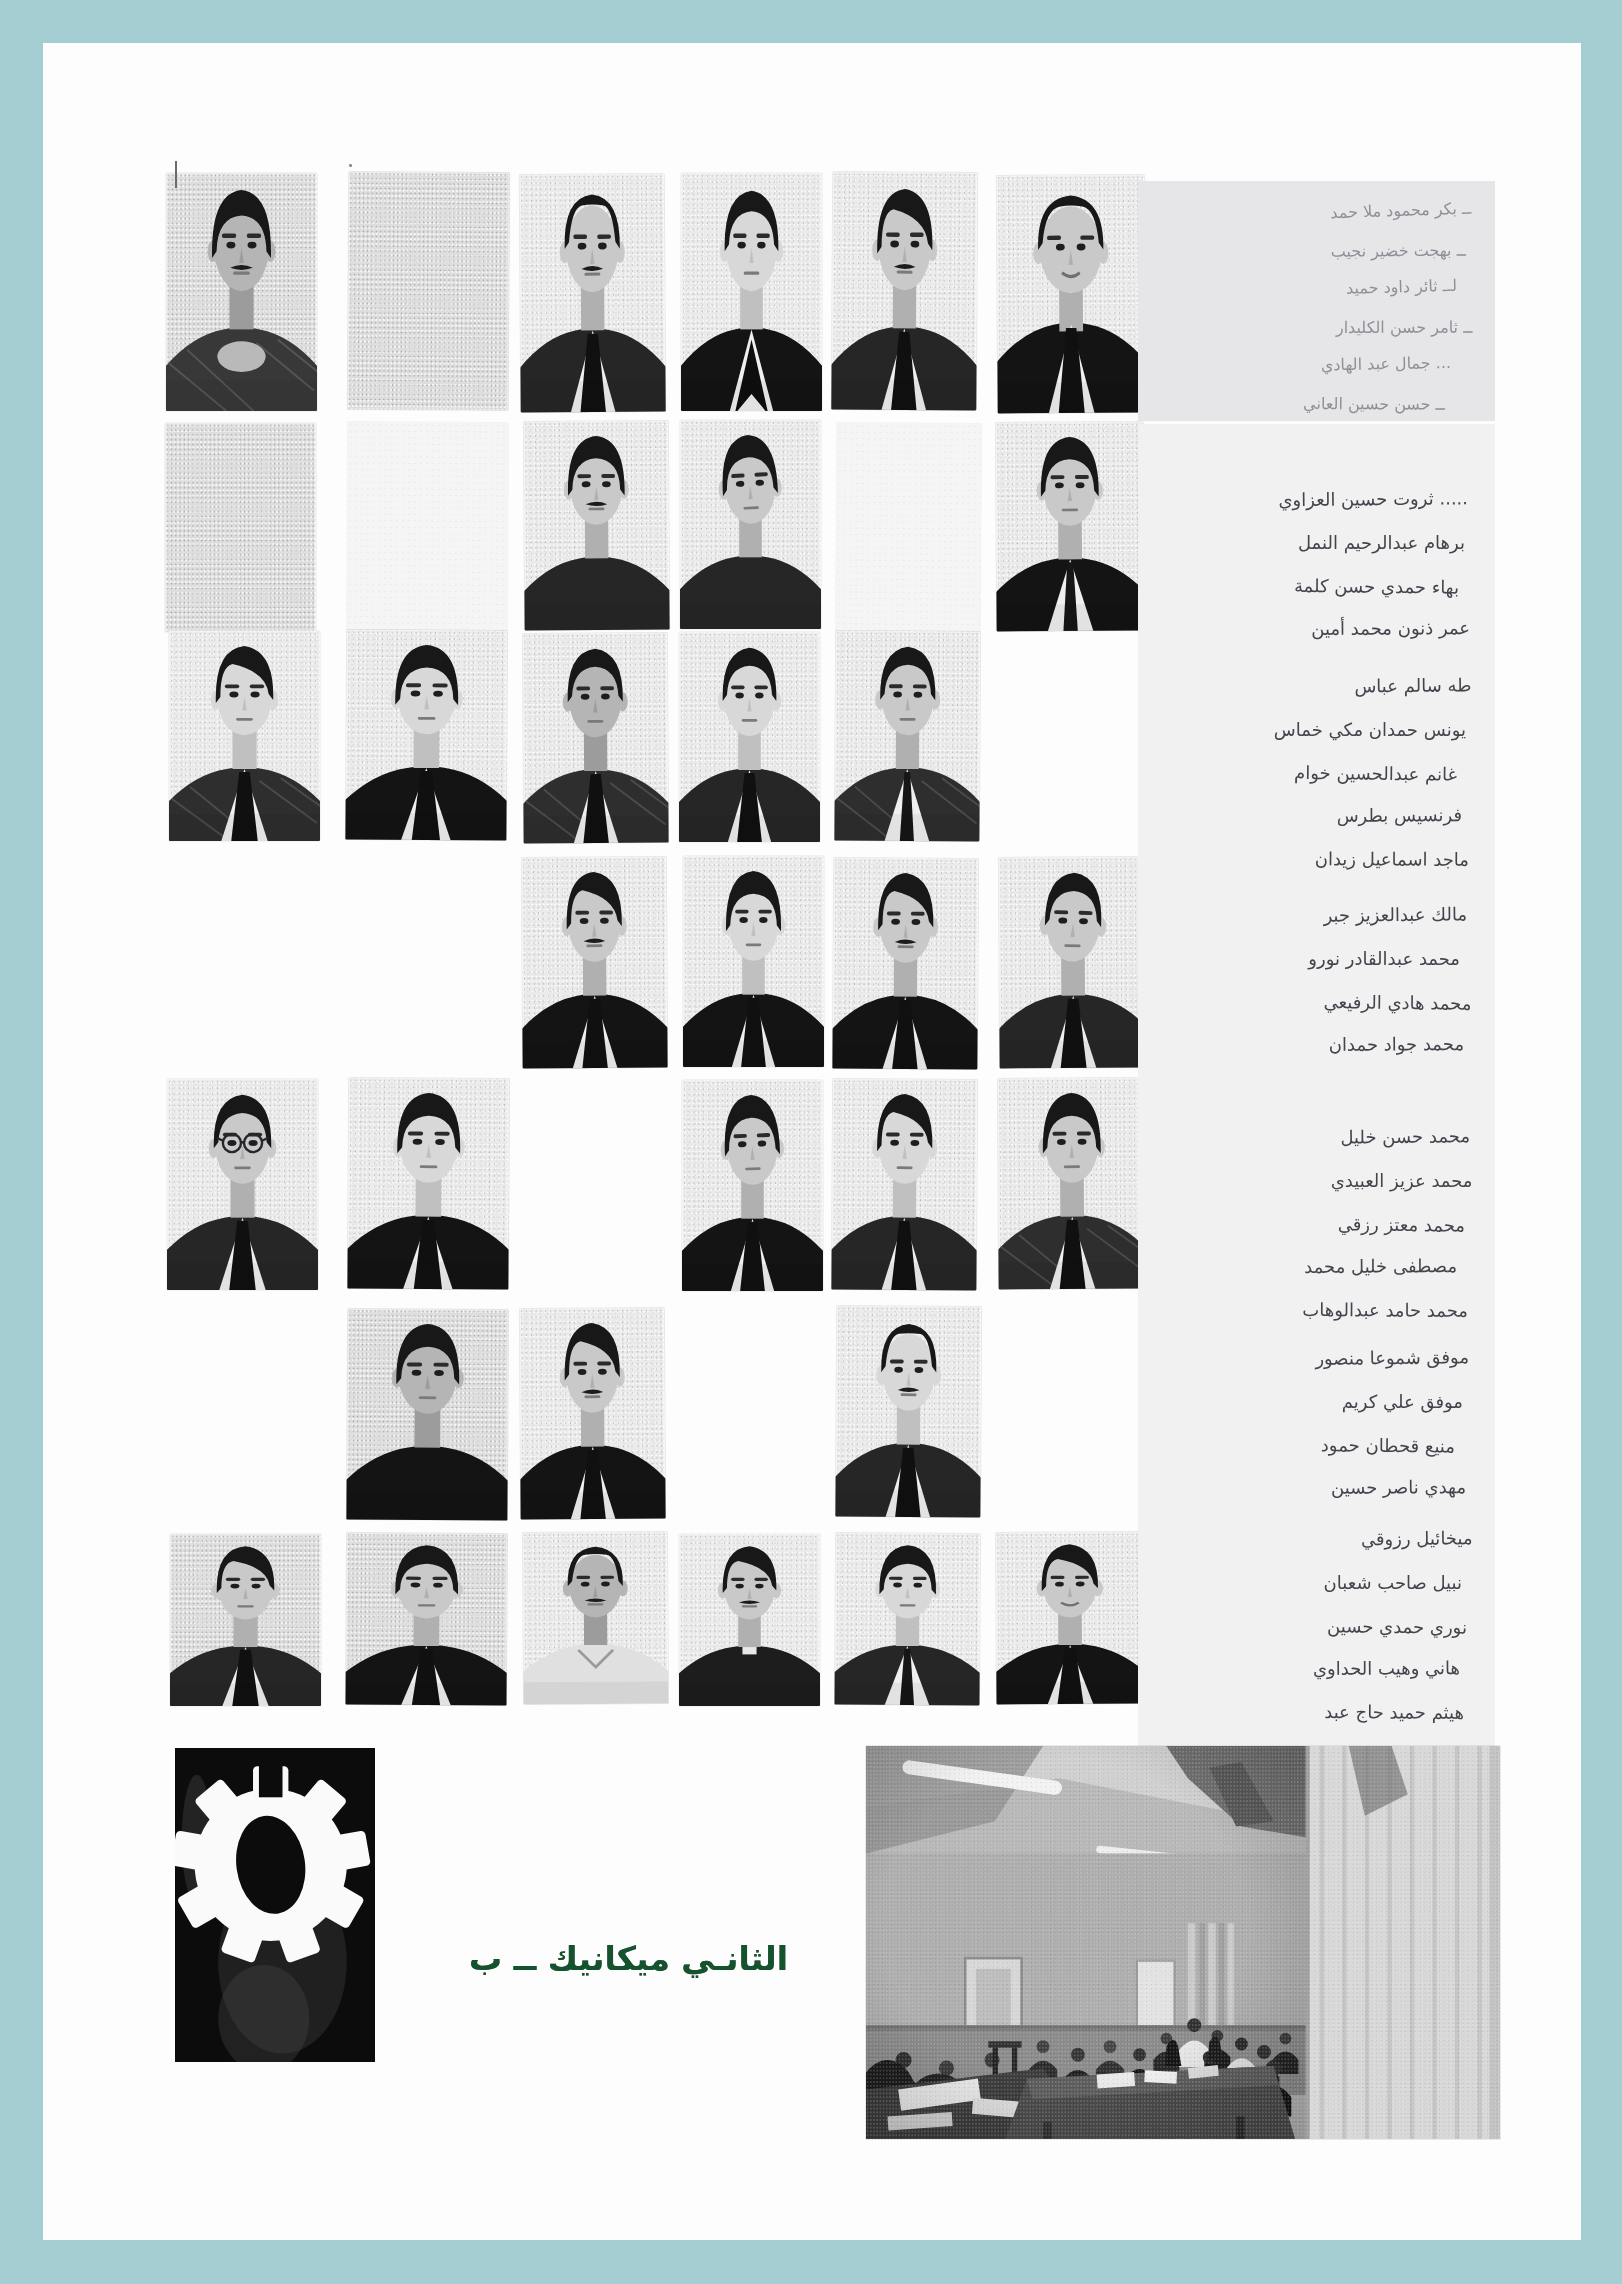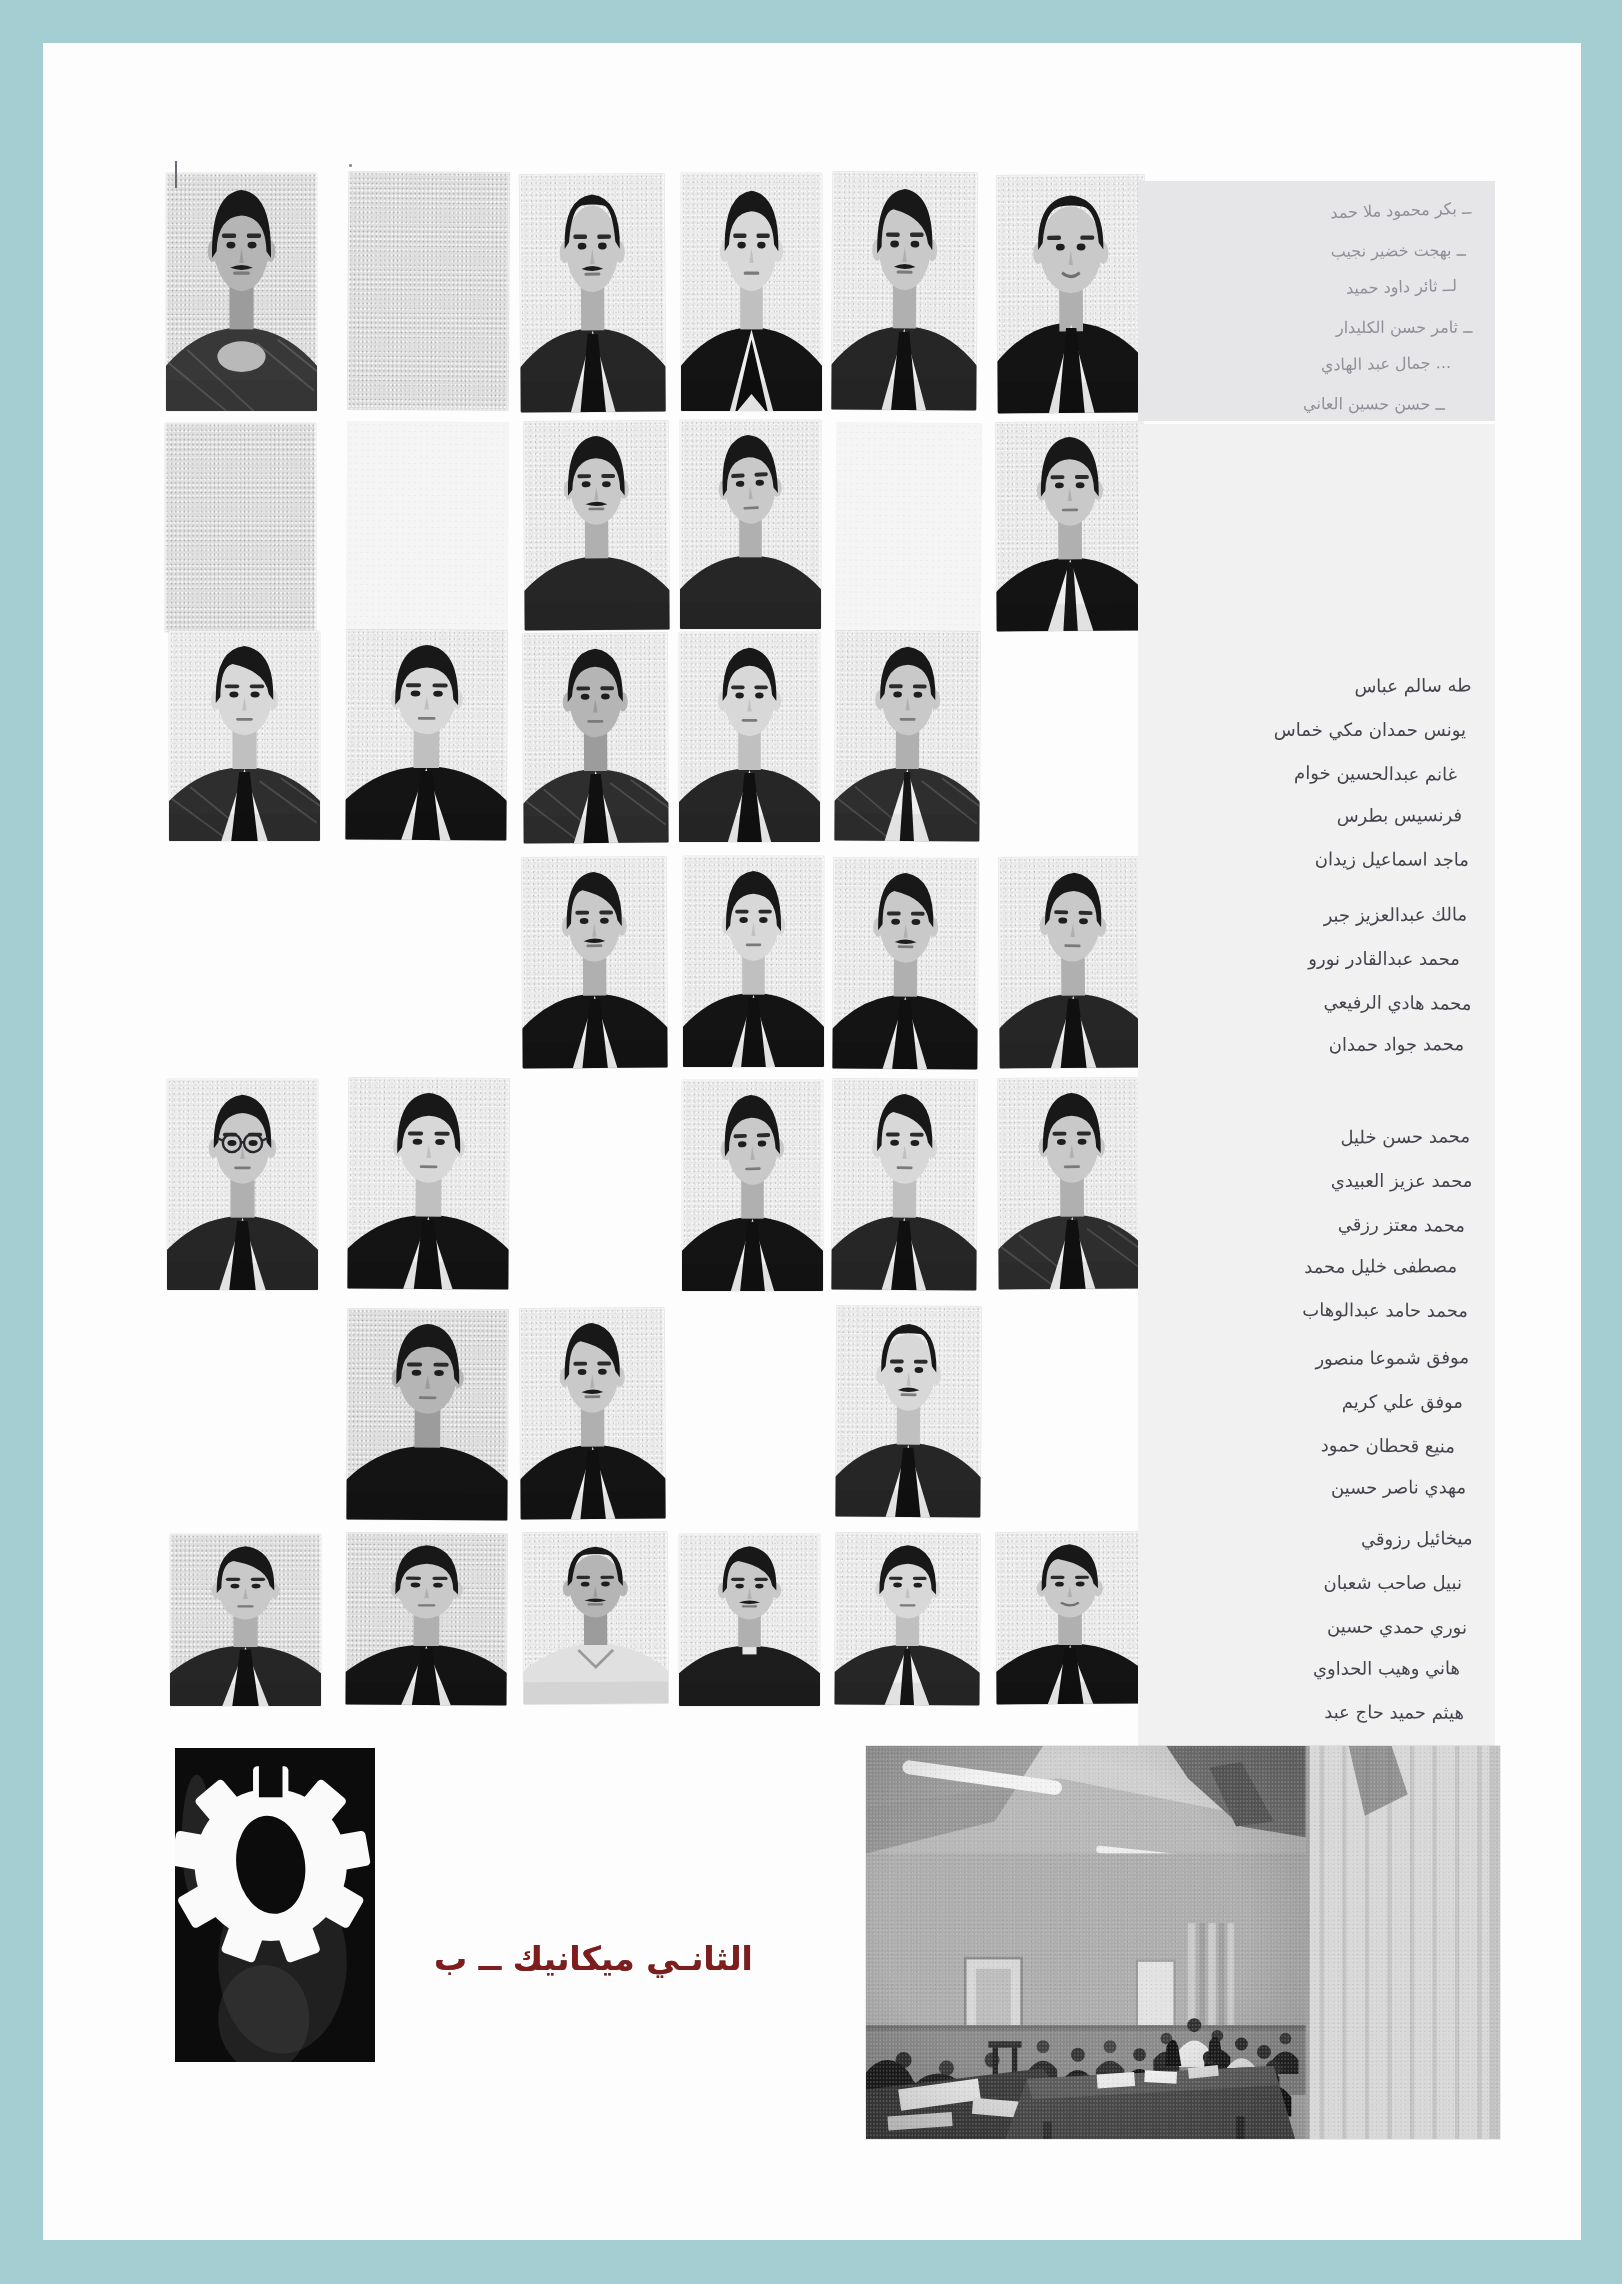--- a/index.html
+++ b/index.html
@@ -57,22 +57,22 @@
   .name-line{
     direction:rtl;text-align:right;
     font-size:18px;line-height:43px;height:43px;
     color:#44444c;white-space:nowrap;
   }
   
   #gearBox{position:absolute;left:175px;top:1748px;width:200px;height:314px;background:#0c0c0c;overflow:hidden}
   #gearBox svg{display:block;width:100%;height:100%}
   #caption{
     position:absolute;left:434px;top:1921px;width:354px;height:75px;
-    direction:rtl;text-align:left;
-    font-size:33px;font-weight:bold;color:#7f1d1d;
+    direction:rtl;text-align:right;
+    font-size:33px;font-weight:bold;color:#14532d;
     line-height:75px;
     text-shadow:0 0 0.5px rgba(0,0,0,.6);
   }
   #groupPhoto{
     position:absolute;left:866px;top:1746px;width:634px;height:393px;
     background:#c4c4c4;overflow:hidden;
     box-shadow:0 0 0 0.5px rgba(0,0,0,.15);
   }
   #groupPhoto svg{display:block;width:100%;height:100%}
   .grain::after{
@@ -790,20 +790,26 @@
 <div class="panel" id="panelTop">
     <div class="hand-line" style="margin-right: 23.6px; transform: rotate(-1.85deg);">ــ بكر محمود ملا حمد</div>
     <div class="hand-line" style="margin-right: 29px; transform: rotate(-0.45deg);">ــ بهجت خضير نجيب</div>
     <div class="hand-line" style="margin-right: 38px; transform: rotate(-1.5deg);">لــ ثائر داود حميد</div>
     <div class="hand-line" style="margin-right: 22.5px; transform: rotate(-0.1deg); text-align: right;">ــ ثامر حسن الكليدار</div>
     <div class="hand-line" style="margin-right: 44px; transform: rotate(-1.15deg);">... جمال عبد الهادي</div>
     <div class="hand-line" style="margin-right: 50px; transform: rotate(0.25deg);">ــ حسن حسين العاني</div>
   </div>
 
 <div class="panel" id="panelMain">
+    <div class="name-group" style="top: 54px;">
+      <div class="name-line" style="margin-right: 27px; transform: rotate(-0.6deg);">..... ثروت حسين العزاوي</div>
+      <div class="name-line" style="margin-right: 30px; transform: rotate(0deg);">برهام عبدالرحيم النمل</div>
+      <div class="name-line" style="margin-right: 36px; transform: rotate(0.6deg);">بهاء حمدي حسن كلمة</div>
+      <div class="name-line" style="margin-right: 25px; transform: rotate(-0.3deg);">عمر ذنون محمد أمين</div>
+    </div>
     <div class="name-group" style="top: 241px;">
       <div class="name-line" style="margin-right: 23.6px; transform: rotate(-0.6deg);">طه سالم عباس</div>
       <div class="name-line" style="margin-right: 29px; transform: rotate(0deg);">يونس حمدان مكي خماس</div>
       <div class="name-line" style="margin-right: 38px; transform: rotate(0.6deg);">غانم عبدالحسين خوام</div>
       <div class="name-line" style="margin-right: 33px; transform: rotate(-0.3deg);">فرنسيس بطرس</div>
       <div class="name-line" style="margin-right: 26px; transform: rotate(0.3deg);">ماجد اسماعيل زيدان</div>
     </div>
     <div class="name-group" style="top: 470px;">
       <div class="name-line" style="margin-right: 28px; transform: rotate(-0.6deg);">مالك عبدالعزيز جبر</div>
       <div class="name-line" style="margin-right: 35px; transform: rotate(0deg);">محمد عبدالقادر نورو</div>

